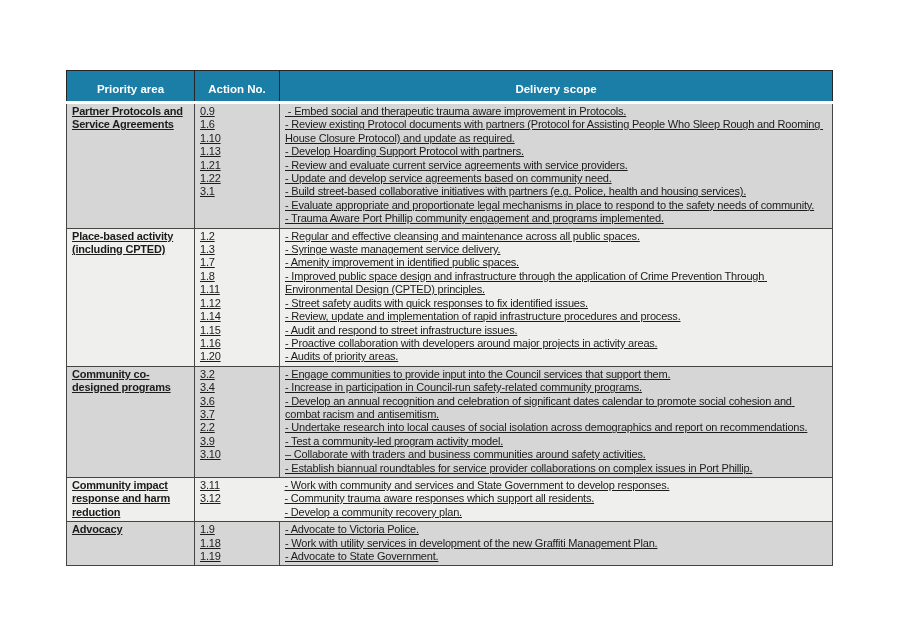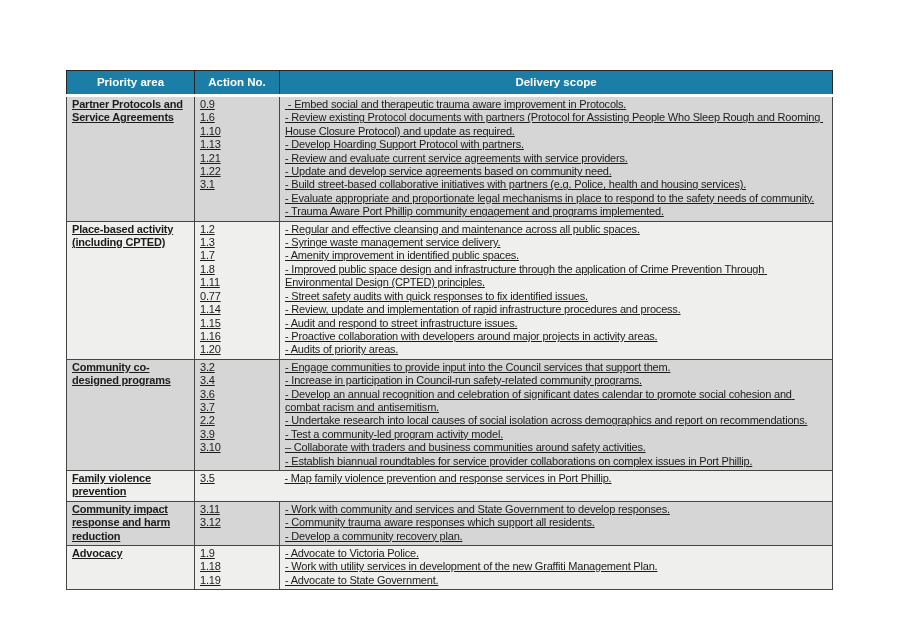--- a/index.html
+++ b/index.html
@@ -20,21 +20,21 @@
   .plan-table{
     position:absolute;left:66px;top:70px;width:766px;
     border-collapse:collapse;table-layout:fixed;
   }
   .plan-table col.c1{width:128px;}
   .plan-table col.c2{width:85px;}
   .plan-table col.c3{width:553px;}
   .plan-table th{
     background:var(--header-bg);color:var(--header-text);
     font-size:11.5px;font-weight:bold;text-align:center;
-    padding:5px 4px 6px 4px;
+    padding:12px 4px 6px 4px;
     border:1px solid #262626;
     border-bottom:3px solid #ffffff;
   }
   .plan-table td{
     border:1px solid var(--border);
     vertical-align:top;
     padding:1px 5px 2px 5px;
     font-size:11px;line-height:13.4px;letter-spacing:-0.2px;text-decoration:underline;
   }
   .priority-cell{font-weight:bold;line-height:14px;padding-top:2px;}
@@ -84,21 +84,21 @@
         </td>
       </tr>
       <tr class="body-row">
         <td class="priority-cell">Place-based activity (including CPTED)</td>
         <td class="action-cell">
           <div class="line">1.2</div>
           <div class="line">1.3</div>
           <div class="line">1.7</div>
           <div class="line">1.8</div>
           <div class="line">1.11</div>
-          <div class="line">0.77</div>
+          <div class="line">1.12</div>
           <div class="line">1.14</div>
           <div class="line">1.15</div>
           <div class="line">1.16</div>
           <div class="line">1.20</div>
         </td>
         <td class="delivery-cell">
           <div class="line">- Regular and effective cleansing and maintenance across all public spaces.</div>
           <div class="line">- Syringe waste management service delivery.</div>
           <div class="line">- Amenity improvement in identified public spaces.</div>
           <div class="line">- Improved public space design and infrastructure through the application of Crime Prevention Through Environmental Design (CPTED) principles.</div>
@@ -124,29 +124,20 @@
           <div class="line">- Engage communities to provide input into the Council services that support them.</div>
           <div class="line">- Increase in participation in Council-run safety-related community programs.</div>
           <div class="line">- Develop an annual recognition and celebration of significant dates calendar to promote social cohesion and combat racism and antisemitism.</div>
           <div class="line">- Undertake research into local causes of social isolation across demographics and report on recommendations.</div>
           <div class="line">- Test a community-led program activity model.</div>
           <div class="line">– Collaborate with traders and business communities around safety activities.</div>
           <div class="line">- Establish biannual roundtables for service provider collaborations on complex issues in Port Phillip.</div>
         </td>
       </tr>
       <tr class="body-row">
-        <td class="priority-cell">Family violence prevention</td>
-        <td class="action-cell">
-          <div class="line">3.5</div>
-        </td>
-        <td class="delivery-cell">
-          <div class="line">- Map family violence prevention and response services in Port Phillip.</div>
-        </td>
-      </tr>
-      <tr class="body-row">
         <td class="priority-cell">Community impact response and harm reduction</td>
         <td class="action-cell">
           <div class="line">3.11</div>
           <div class="line">3.12</div>
         </td>
         <td class="delivery-cell">
           <div class="line">- Work with community and services and State Government to develop responses.</div>
           <div class="line">- Community trauma aware responses which support all residents.</div>
           <div class="line">- Develop a community recovery plan.</div>
         </td>

